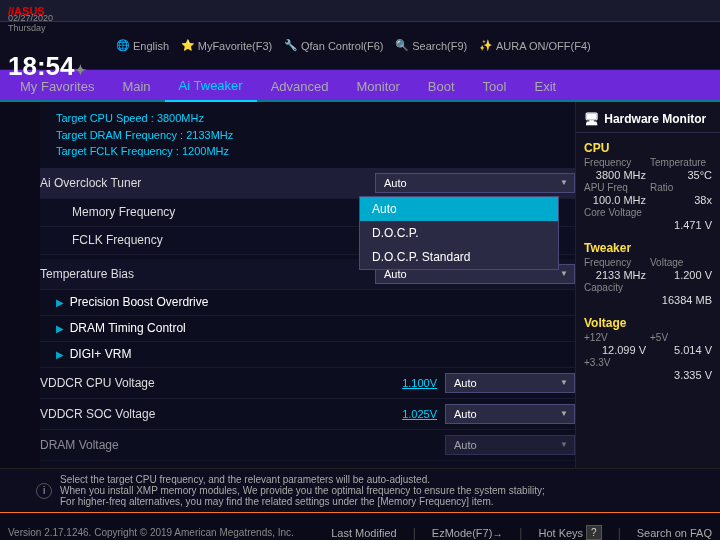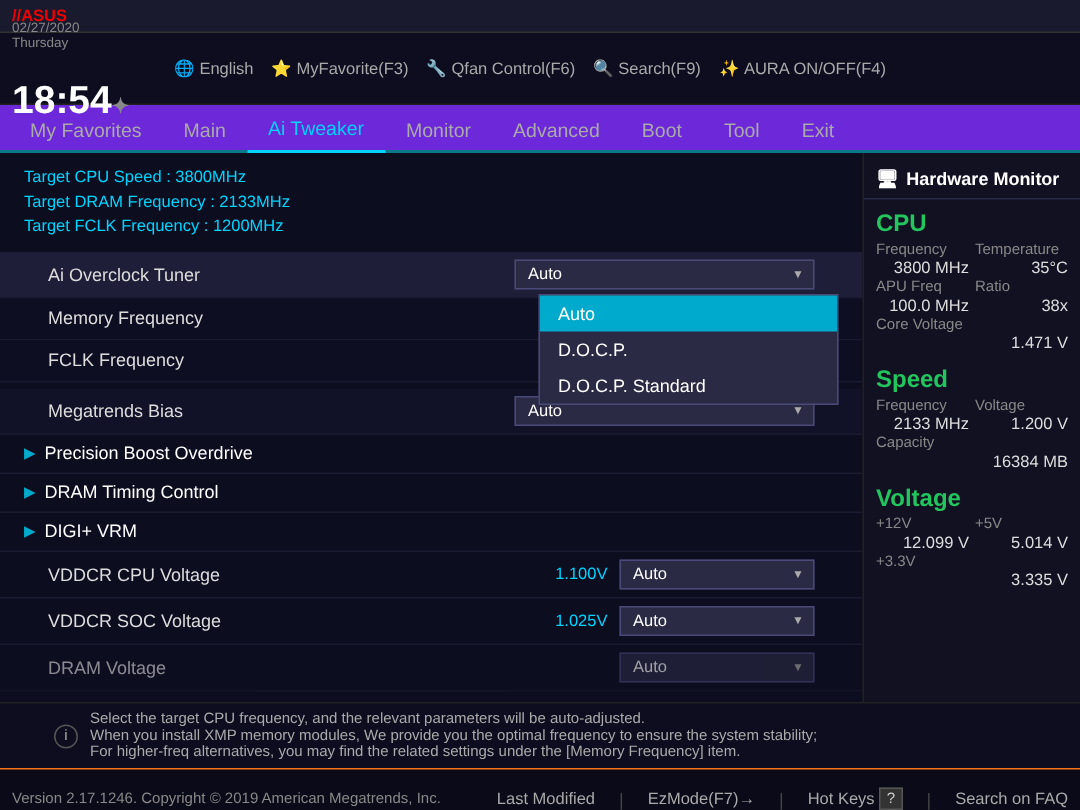--- a/index.html
+++ b/index.html
@@ -87,20 +87,21 @@
       color: #00d4ff;
       border-bottom: 2px solid #00d4ff;
       margin-bottom: -2px;
     }
     .nav-spacer { flex: 1; }
 
     
     .main-layout {
       display: flex;
       height: calc(540px - 22px - 48px - 32px - 44px - 28px);
+      margin-left: 40px;
     }
 
     
     .content-area {
       flex: 1;
       background: #0d0d20;
       padding: 6px 0;
       overflow: hidden;
     }
 
@@ -113,38 +114,39 @@
       line-height: 1.5;
     }
 
     .settings-list {
       margin-top: 4px;
     }
 
     .setting-row {
       display: flex;
       align-items: center;
-      padding: 5px 32px;
+      padding: 5px 0;
       border-bottom: 1px solid #1a1a30;
       min-height: 28px;
       position: relative;
     }
 
     .setting-label {
       flex: 1;
       color: #ddd;
       font-size: 12px;
     }
 
     .setting-value {
       color: #00d4ff;
       font-size: 11px;
       margin-right: 8px;
       min-width: 55px;
       text-align: right;
+      text-decoration: underline;
     }
 
     .dropdown-box {
       background: #2a2a45;
       border: 1px solid #4a4a7a;
       color: #fff;
       padding: 3px 24px 3px 8px;
       font-size: 11px;
       min-width: 130px;
       position: relative;
@@ -213,22 +215,22 @@
       align-items: center;
       gap: 5px;
       padding: 4px 8px 6px;
       color: #fff;
       font-size: 12px;
       font-weight: bold;
       border-bottom: 1px solid #2a2a4a;
       margin-bottom: 4px;
     }
     .hw-section-title {
-      color: #22c55e;
-      font-size: 16px;
+      color: #fde047;
+      font-size: 12px;
       font-weight: bold;
       padding: 4px 8px 2px;
       margin-top: 4px;
     }
     .hw-grid {
       display: grid;
       grid-template-columns: 1fr 1fr;
       padding: 0 8px;
       gap: 1px 4px;
     }
@@ -342,22 +344,22 @@
       <span>✨</span>
       <span>AURA ON/OFF(F4)</span>
     </div>
   </div>
 </div>
 
 <div class="nav-bar">
   <div class="nav-item">My Favorites</div>
   <div class="nav-item">Main</div>
   <div class="nav-item active">Ai Tweaker</div>
+  <div class="nav-item">Advanced</div>
   <div class="nav-item">Monitor</div>
-  <div class="nav-item">Advanced</div>
   <div class="nav-item">Boot</div>
   <div class="nav-item">Tool</div>
   <div class="nav-item">Exit</div>
   <div class="nav-spacer"></div>
 </div>
 
 <div class="main-layout">
 
   <div class="content-area">
     <div class="info-lines">
@@ -383,21 +385,21 @@
 
       <div class="setting-row" style="background:#0e0e22; padding-left:32px;">
         <span class="setting-label">Memory Frequency</span>
       </div>
 
       <div class="setting-row" style="background:#0e0e22; padding-left:32px;">
         <span class="setting-label">FCLK Frequency</span>
       </div>
 
       <div class="setting-row" style="margin-top:4px; background:#111128;">
-        <span class="setting-label">Megatrends Bias</span>
+        <span class="setting-label">Temperature Bias</span>
         <div class="dropdown-box" style="min-width:200px;">
           <span>Auto</span>
         </div>
       </div>
 
       <div class="section-row">
         <span class="section-arrow">▶</span>
         <span class="section-name">Precision Boost Overdrive</span>
       </div>
 
@@ -451,21 +453,21 @@
       <span class="hw-value">3800 MHz</span>
       <span class="hw-value">35°C</span>
       <span class="hw-label">APU Freq</span>
       <span class="hw-label">Ratio</span>
       <span class="hw-value">100.0 MHz</span>
       <span class="hw-value">38x</span>
       <span class="hw-label full-width" style="grid-column:span 2;">Core Voltage</span>
       <span class="hw-value full-width" style="grid-column:span 2;">1.471 V</span>
     </div>
 
-    <div class="hw-section-title" style="margin-top:6px;">Speed</div>
+    <div class="hw-section-title" style="margin-top:6px;">Tweaker</div>
     <div class="hw-grid">
       <span class="hw-label">Frequency</span>
       <span class="hw-label">Voltage</span>
       <span class="hw-value">2133 MHz</span>
       <span class="hw-value">1.200 V</span>
       <span class="hw-label" style="grid-column:span 2;">Capacity</span>
       <span class="hw-value" style="grid-column:span 2;">16384 MB</span>
     </div>
 
     <div class="hw-section-title" style="margin-top:6px;">Voltage</div>

